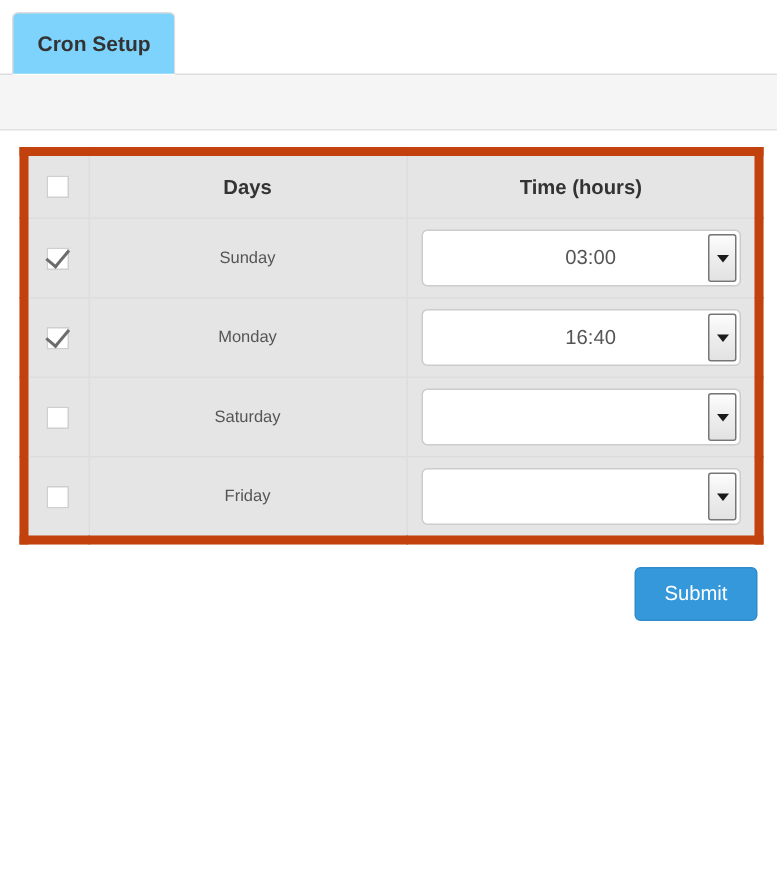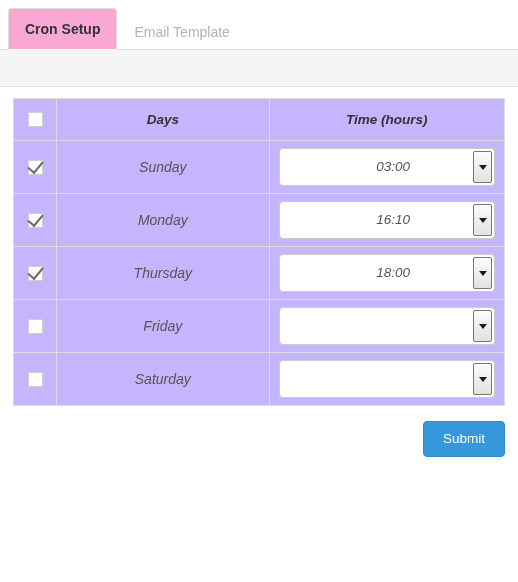--- a/index.html
+++ b/index.html
@@ -37,21 +37,21 @@
     border-radius: 4px 4px 0 0;
     background: transparent;
     white-space: nowrap;
     cursor: pointer;
     position: relative;
     top: 1px;
   }
   .tab.active {
     color: #333333;
     font-weight: bold;
-    background: #f9a8d4;
+    background: #7dd3fc;
     border: 1px solid #dddddd;
     border-bottom-color: #ffffff;
     padding-top: 13px;
     padding-bottom: 13px;
     top: 0px;
   }
 
   
   .toolbar-band {
     height: 37px;
@@ -62,23 +62,22 @@
 
   
   .table-wrap {
     padding: 11px 13px 0 13px;
     box-sizing: border-box;
   }
   table.cron-table {
     width: 492px;
     border-collapse: collapse;
     table-layout: fixed;
-    background: #c4b5fd;
-    border: 1px solid #c2410c;
-    font-style: italic;
+    background: #e5e5e5;
+    border: 6px solid #c2410c;
   }
   table.cron-table th,
   table.cron-table td {
     border: 1px solid #dddddd;
     padding: 0;
     vertical-align: middle;
   }
   col.col-check { width: 43px; }
   col.col-days  { width: 212px; }
   col.col-time  { width: 235px; }
@@ -89,21 +88,21 @@
     font-weight: bold;
     font-size: 13.5px;
     text-align: center;
   }
   table.cron-table tbody td {
     height: 52px;
     text-align: center;
   }
   td.day-cell {
     color: #555555;
-    font-size: 14px;
+    font-size: 11px;
   }
 
   
   .checkbox {
     display: inline-block;
     width: 15px;
     height: 15px;
     border: 1px solid #cfcfcf;
     background: #ffffff;
     position: relative;
@@ -187,21 +186,20 @@
     border-radius: 4px;
     cursor: pointer;
     line-height: 1.2;
   }
 </style>
 </head>
 <body>
 
 <div class="tab-bar">
   <div class="tab active">Cron Setup</div>
-  <div class="tab">Email Template</div>
 </div>
 
 <div class="toolbar-band"></div>
 
 <div class="table-wrap">
   <table class="cron-table">
     <colgroup>
       <col class="col-check">
       <col class="col-days">
       <col class="col-time">
@@ -232,57 +230,45 @@
 
 
 
       <tr>
         <td>
           <span class="checkbox checked"></span>
         </td>
         <td class="day-cell">Monday</td>
         <td class="select-cell">
           <div class="select-box">
-            <span class="select-value">16:10</span>
-            <span class="select-arrow"></span>
-          </div>
-        </td>
-      </tr>
-
-      <tr>
-        <td>
-          <span class="checkbox checked"></span>
-        </td>
-        <td class="day-cell">Thursday</td>
-        <td class="select-cell">
-          <div class="select-box">
-            <span class="select-value">18:00</span>
-            <span class="select-arrow"></span>
-          </div>
-        </td>
-      </tr>
+            <span class="select-value">16:40</span>
+            <span class="select-arrow"></span>
+          </div>
+        </td>
+      </tr>
+
 
       <tr>
         <td>
           <span class="checkbox"></span>
         </td>
+        <td class="day-cell">Saturday</td>
+        <td class="select-cell">
+          <div class="select-box">
+            <span class="select-value"></span>
+            <span class="select-arrow"></span>
+          </div>
+        </td>
+      </tr>
+
+      <tr>
+        <td>
+          <span class="checkbox"></span>
+        </td>
         <td class="day-cell">Friday</td>
-        <td class="select-cell">
-          <div class="select-box">
-            <span class="select-value"></span>
-            <span class="select-arrow"></span>
-          </div>
-        </td>
-      </tr>
-
-      <tr>
-        <td>
-          <span class="checkbox"></span>
-        </td>
-        <td class="day-cell">Saturday</td>
         <td class="select-cell">
           <div class="select-box">
             <span class="select-value"></span>
             <span class="select-arrow"></span>
           </div>
         </td>
       </tr>
 
     </tbody>
   </table>

